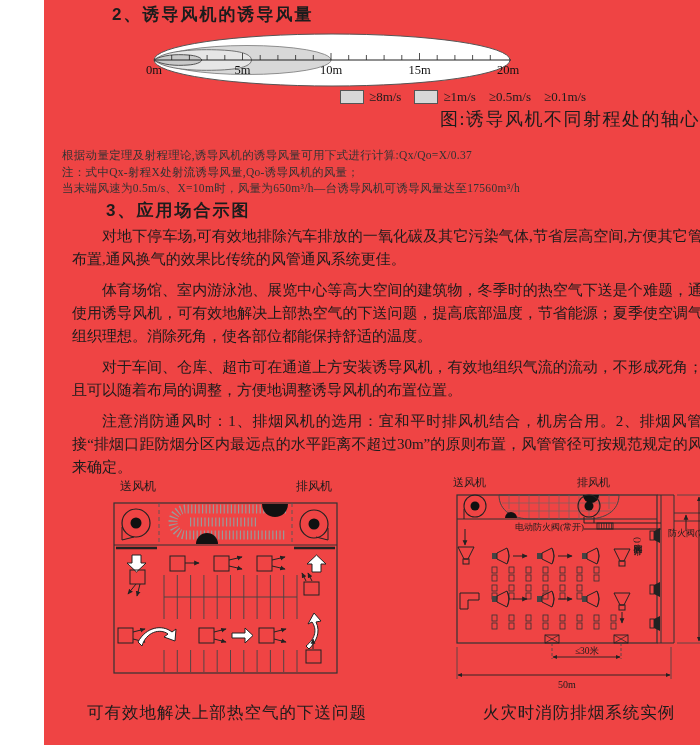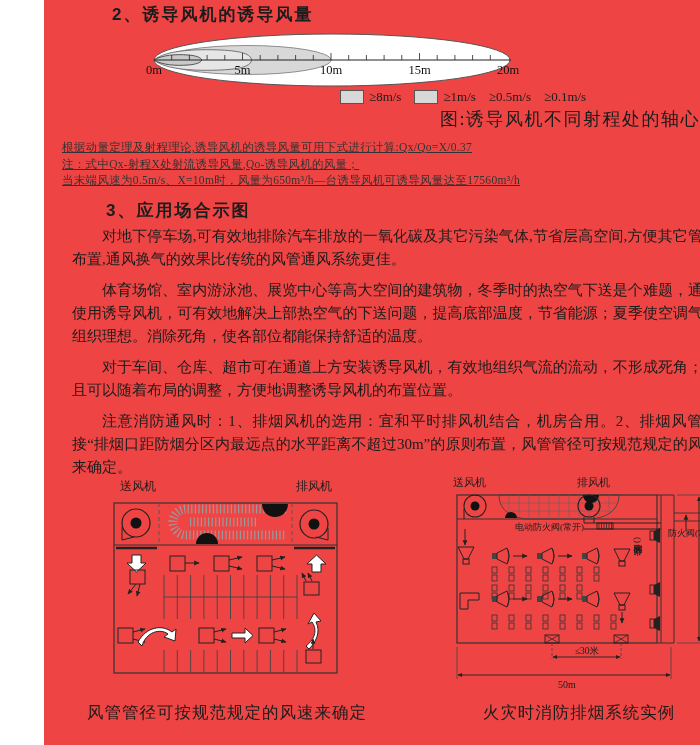--- a/index.html
+++ b/index.html
@@ -7,22 +7,22 @@
         font-family:"Liberation Serif","DejaVu Serif",serif;color:#1c1c1c;margin-left:44px;}
   .h2{position:absolute;left:68px;top:3px;font-size:17px;font-weight:bold;
       font-family:"Liberation Sans","DejaVu Sans",sans-serif;letter-spacing:2px;}
   .jet-svg{position:absolute;left:92px;top:28px;}
   .legend{position:absolute;left:296px;top:89px;display:flex;align-items:center;gap:13px;
           font-size:13px;}
   .legend .item{display:flex;align-items:center;gap:5px;}
   .legend .swatch{display:inline-block;width:22px;height:12px;background:#d8d8d8;border:1px solid #555;}
   .figcap{position:absolute;left:35px;top:107px;width:660px;text-align:right;
           font-size:18px;letter-spacing:1.5px;}
-  .notes{position:absolute;left:18px;top:139px;font-size:11.5px;line-height:16.5px;color:#333;
-         letter-spacing:0.3px;text-decoration:underline;}
+  .notes{position:absolute;left:18px;top:147px;font-size:11.5px;line-height:16.5px;color:#333;
+         letter-spacing:0.3px;}
   .h3{position:absolute;left:62px;top:199px;font-size:17px;font-weight:bold;
       font-family:"Liberation Sans","DejaVu Sans",sans-serif;letter-spacing:2px;}
   .paras{position:absolute;left:28px;top:225px;width:646px;font-size:15px;line-height:23px;
          text-align:justify;}
   .paras p{margin:0 0 8px 0;text-indent:2em;}
   .diagram{position:absolute;}
   .dlabel{position:absolute;font-size:12px;white-space:nowrap;}
   .dlabel.small{font-size:9px;}
   .vert{writing-mode:vertical-rl;}
   .rot180{writing-mode:vertical-rl;transform:rotate(180deg);}
@@ -299,16 +299,16 @@
         <path d="M10,174 V206 M224,174 V206" stroke="#444" stroke-width="0.8" fill="none"></path>
         <line x1="11" y1="202" x2="223" y2="202" stroke="#222" stroke-width="0.9" marker-start="url(#mB)" marker-end="url(#mB)"></line>
       </g>
       <g>
         <path d="M230,22 H258 M230,170 H258" stroke="#444" stroke-width="0.8" fill="none"></path>
         <line x1="252" y1="24" x2="252" y2="168" stroke="#222" stroke-width="0.9" marker-start="url(#mB)" marker-end="url(#mB)"></line>
       </g>
     </svg>
   </div>
 
-  <div class="caption" style="left:42px;width:282px;">风管管径可按规范规定的风速来确定</div>
+  <div class="caption" style="left:42px;width:282px;">可有效地解决上部热空气的下送问题</div>
   <div class="caption" style="left:437px;width:196px;">火灾时消防排烟系统实例</div>
 
 </div>
 
 </body></html>

